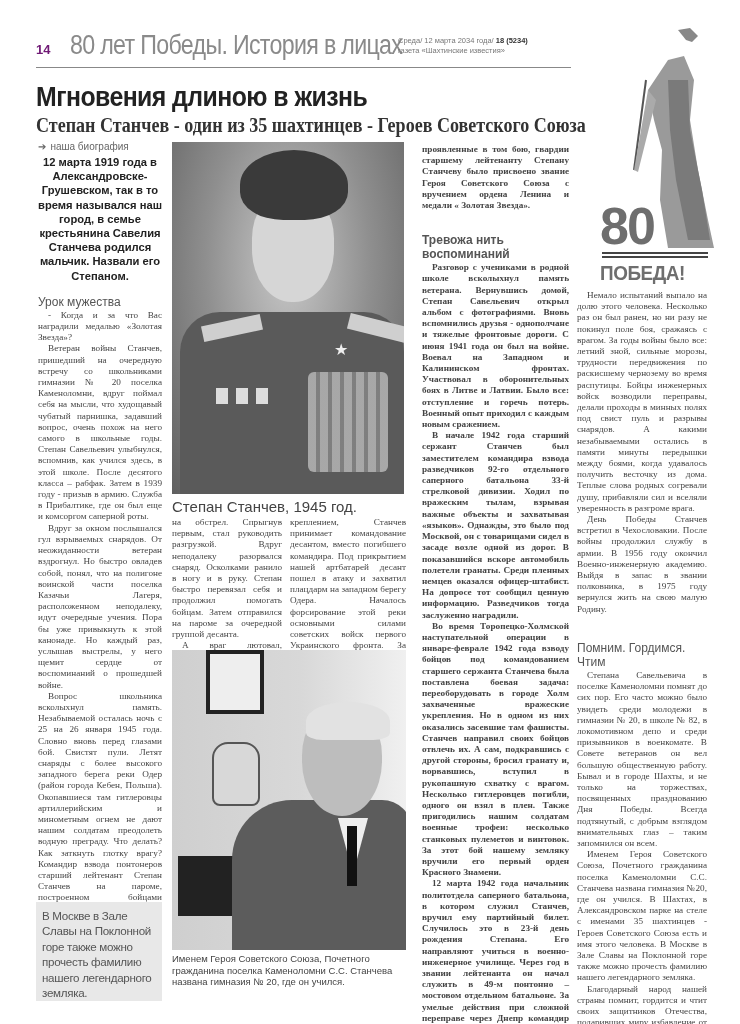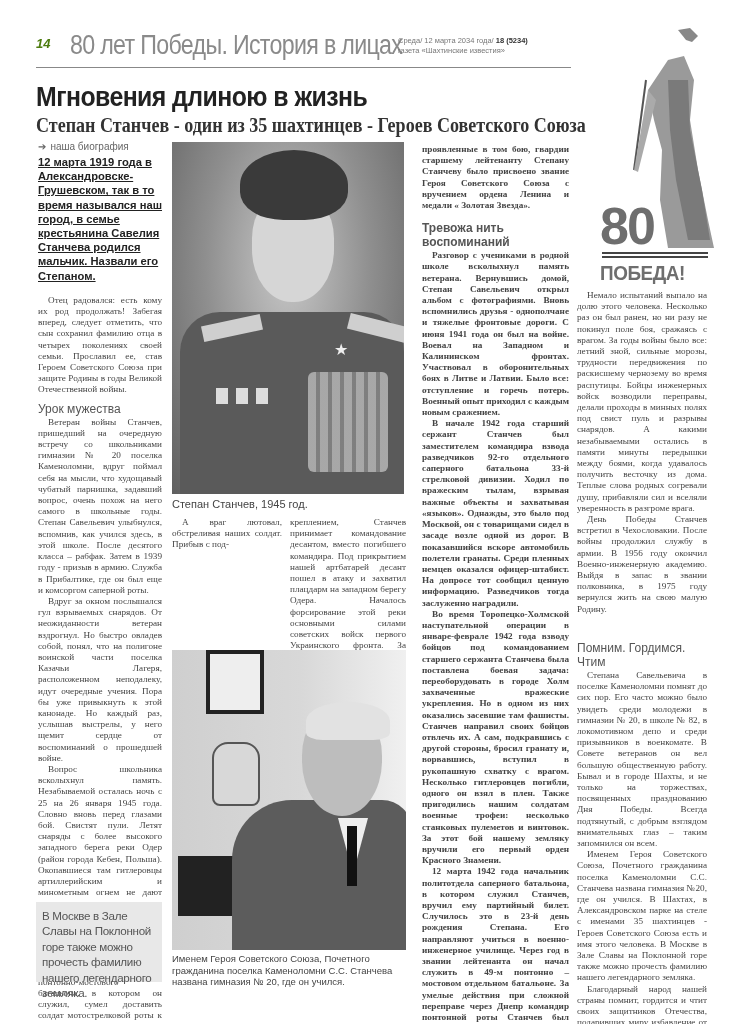--- a/index.html
+++ b/index.html
@@ -1,66 +1,66 @@
 <!DOCTYPE html>
 <html><head>
 <meta charset="utf-8">
 <style>
   * { box-sizing: border-box; margin: 0; padding: 0; }
   html, body { width: 740px; height: 1024px; background: #fff; overflow: hidden; }
   body { position: relative; font-family: "Liberation Serif", serif; color: #333; }
 
   .header { position: absolute; top: 30px; left: 36px; width: 535px; height: 38px; border-bottom: 1px solid #888; }
-  .page-num { position: absolute; left: 0; top: 6px; font-family: "Liberation Sans", sans-serif; font-weight: bold; font-size: 13px; color: #4d7c0f; font-style: italic; }
+  .page-num { position: absolute; left: 0; top: 12px; font-family: "Liberation Sans", sans-serif; font-weight: bold; font-size: 13px; color: #701a75; }
   .section-title { position: absolute; left: 34px; top: 0; font-family: "Liberation Sans", sans-serif; font-size: 27px; color: #8a8a8a; letter-spacing: -0.8px; transform: scaleX(0.86); transform-origin: left top; white-space: nowrap; }
   .issue-info { position: absolute; left: 362px; top: 6px; font-family: "Liberation Sans", sans-serif; font-size: 7.5px; color: #777; line-height: 10px; white-space: nowrap; }
   .issue-info b { color: #333; margin-top: 33px; }
 
   .headline { position: absolute; left: 36px; top: 82px; font-family: "Liberation Sans", sans-serif; font-weight: bold; font-size: 27px; color: #222; letter-spacing: -0.6px; transform: scaleX(0.92); transform-origin: left top; white-space: nowrap; }
   .subheadline { position: absolute; left: 36px; top: 114px; font-family: "Liberation Serif", serif; font-size: 20.5px; color: #333; transform: scaleX(0.88); transform-origin: left top; white-space: nowrap; }
   .rubric { position: absolute; left: 38px; top: 141px; font-family: "Liberation Sans", sans-serif; font-size: 10px; color: #666; display: flex; align-items: center; gap: 4px; }
   .rubric .arrow { font-size: 10px; color: #666; }
 
   .col { position: absolute; font-size: 9.2px; line-height: 11.2px; color: #444; text-align: justify; hyphens: auto; }
   .col p { text-indent: 10px; }
-  .lead { font-family: "Liberation Sans", sans-serif; font-weight: bold; font-size: 11.2px; line-height: 14.2px; color: #222; text-align: left; margin-bottom: 12px; text-decoration: underline; }
+  .lead { font-family: "Liberation Sans", sans-serif; font-weight: bold; font-size: 11.2px; line-height: 14.2px; color: #222; text-align: center; margin-bottom: 12px; }
   .subhead { font-family: "Liberation Sans", sans-serif; font-size: 12px; line-height: 14px; color: #555; text-align: left; margin-top: 6px; margin-bottom: 1px; }
 
   .col1 { left: 38px; top: 155px; width: 124px; }
   .col3 { left: 422px; top: 144px; width: 147px; font-weight: bold; }
   .col4 { left: 577px; top: 290px; width: 130px; }
 
   .photo1 { position: absolute; left: 172px; top: 142px; width: 232px; height: 352px; background: radial-gradient(ellipse at 50% 35%, #c8c8c8 0%, #8f8f8f 50%, #5f5f5f 100%); overflow: hidden; }
   .photo1 .hair { position: absolute; left: 68px; top: 8px; width: 108px; height: 70px; background: #3a3a3a; border-radius: 50% 50% 40% 40%; }
   .photo1 .face { position: absolute; left: 80px; top: 50px; width: 82px; height: 110px; background: #d6d6d6; border-radius: 42% 42% 48% 48%; }
   .photo1 .tunic { position: absolute; left: 8px; top: 170px; width: 224px; height: 182px; background: #5a5a5a; border-radius: 40px 40px 0 0; }
   .photo1 .epaulet-l { position: absolute; left: 30px; top: 178px; width: 60px; height: 16px; background: #cfcfcf; transform: rotate(-12deg); }
   .photo1 .epaulet-r { position: absolute; left: 176px; top: 178px; width: 60px; height: 16px; background: #cfcfcf; transform: rotate(14deg); }
   .photo1 .medals { position: absolute; left: 136px; top: 230px; width: 80px; height: 100px; background: repeating-linear-gradient(90deg, #bbb 0 8px, #888 8px 12px); opacity: 0.8; border-radius: 6px; }
   .photo1 .orders { position: absolute; left: 44px; top: 246px; width: 58px; height: 16px; background: repeating-linear-gradient(90deg, #ddd 0 12px, transparent 12px 20px); }
   .photo1 .star { position: absolute; left: 162px; top: 198px; color: #eee; font-size: 16px; }
 
-  .caption1 { position: absolute; left: 172px; top: 498px; font-family: "Liberation Sans", sans-serif; font-size: 11px; color: #444; }
+  .caption1 { position: absolute; left: 172px; top: 498px; font-family: "Liberation Sans", sans-serif; font-size: 15px; color: #444; }
 
   .col2a { left: 172px; top: 517px; width: 110px; }
   .col2b { left: 290px; top: 517px; width: 116px; }
 
   .photo2 { position: absolute; left: 172px; top: 650px; width: 234px; height: 300px; background: linear-gradient(90deg, #cfcfcf 0%, #d8d8d8 55%, #f0f0f0 100%); overflow: hidden; }
   .photo2 .frame { position: absolute; left: 34px; top: 0; width: 58px; height: 64px; border: 4px solid #222; background: #eee; }
   .photo2 .vase { position: absolute; left: 40px; top: 92px; width: 48px; height: 64px; background: #d8d8d8; border: 2px solid #555; border-radius: 16px 16px 8px 8px; }
   .photo2 .table { position: absolute; left: 6px; top: 206px; width: 100px; height: 60px; background: #222; }
   .photo2 .man-head { position: absolute; left: 130px; top: 56px; width: 80px; height: 110px; background: #bdbdbd; border-radius: 45% 45% 50% 50%; }
   .photo2 .man-hair { position: absolute; left: 134px; top: 52px; width: 84px; height: 38px; background: #e2e2e2; border-radius: 50% 50% 20% 20%; }
   .photo2 .man-body { position: absolute; left: 60px; top: 150px; width: 180px; height: 160px; background: #5c5c5c; border-radius: 60px 30px 0 0; }
   .photo2 .shirt { position: absolute; left: 166px; top: 168px; width: 30px; height: 56px; background: #eee; clip-path: polygon(0 0, 100% 0, 50% 100%); }
   .photo2 .tie { position: absolute; left: 175px; top: 176px; width: 10px; height: 60px; background: #111; }
 
   .caption2 { position: absolute; left: 172px; top: 953px; width: 240px; font-family: "Liberation Sans", sans-serif; font-size: 9.5px; line-height: 11.5px; color: #444; }
 
-  .pullquote { position: absolute; left: 36px; top: 902px; width: 126px; height: 80px; background: #e8e8e8; padding: 6px 6px; font-family: "Liberation Sans", sans-serif; font-size: 11.6px; line-height: 15.4px; color: #555; letter-spacing: -0.3px; }
+  .pullquote { position: absolute; left: 36px; top: 902px; width: 126px; height: 99px; background: #e8e8e8; padding: 6px 6px; font-family: "Liberation Sans", sans-serif; font-size: 11.6px; line-height: 15.4px; color: #555; letter-spacing: -0.3px; }
 
   .logo { position: absolute; left: 588px; top: 20px; width: 152px; height: 262px; }
   .logo .statue { position: absolute; left: 40px; top: 0; width: 86px; height: 230px; }
   .logo .eighty { position: absolute; left: 12px; top: 180px; font-family: "Liberation Sans", sans-serif; font-weight: bold; font-size: 52px; color: #6e6e6e; letter-spacing: -2px; line-height: 52px; }
   .logo .stripes { position: absolute; left: 14px; top: 232px; width: 106px; height: 8px; background: repeating-linear-gradient(180deg, #444 0 2px, #fff 2px 4px); }
   .logo .pobeda { position: absolute; left: 12px; top: 242px; font-family: "Liberation Sans", sans-serif; font-weight: bold; font-size: 21px; color: #6e6e6e; letter-spacing: -0.5px; line-height: 22px; transform: scaleX(0.9); transform-origin: left top; white-space: nowrap; }
 </style>
 </head>
 <body>
 
@@ -88,63 +88,64 @@
 
 <h1 class="headline">Мгновения длиною в жизнь</h1>
 <h2 class="subheadline">Степан Станчев - один из 35 шахтинцев - Героев Советского Союза</h2>
 <div class="rubric">
   <span class="arrow">➔</span>
   <span>наша биография</span>
 </div>
 
 <div class="col col1">
   <div class="lead">12 марта 1919 года в Александровске-Грушевском, так в то время назывался наш город, в семье крестьянина Савелия Станчева родился мальчик. Назвали его Степаном.</div>
-  <p>Отец радовался: есть кому их род продолжать! Забегая вперед, следует отметить, что сын сохранил фамилию отца в четырех поколениях своей семьи. Прославил ее, став Героем Советского Союза при защите Родины в годы Великой Отечественной войны.</p>
   <div class="subhead">Урок мужества</div>
+  <p>- Когда и за что Вас наградили медалью «Золотая Звезда»?</p>
   <p>Ветеран войны Станчев, пришедший на очередную встречу со школьниками гимназии № 20 поселка Каменоломни, вдруг поймал себя на мысли, что худощавый чубатый парнишка, задавший вопрос, очень похож на него самого в школьные годы. Степан Савельевич улыбнулся, вспомнив, как учился здесь, в этой школе. После десятого класса – рабфак. Затем в 1939 году - призыв в армию. Служба в Прибалтике, где он был еще и комсоргом саперной роты.</p>
   <p>Вдруг за окном послышался гул взрываемых снарядов. От неожиданности ветеран вздрогнул. Но быстро овладев собой, понял, что на полигоне воинской части поселка Казачьи Лагеря, расположенном неподалеку, идут очередные учения. Пора бы уже привыкнуть к этой канонаде. Но каждый раз, услышав выстрелы, у него щемит сердце от воспоминаний о прошедшей войне.</p>
   <p>Вопрос школьника всколыхнул память. Незабываемой осталась ночь с 25 на 26 января 1945 года. Словно вновь перед глазами бой. Свистят пули. Летят снаряды с более высокого западного берега реки Одер (район города Кебен, Польша). Окопавшиеся там гитлеровцы артиллерийским и минометным огнем не дают нашим солдатам преодолеть водную преграду. Что делать? Как заткнуть глотку врагу? Командир взвода понтонеров старший лейтенант Степан Станчев на пароме, построенном бойцами понтонно-мостового батальона, в котором он служил, сумел доставить солдат мотострелковой роты к западному берегу, несмотря</p>
 </div>
 
 <div class="pullquote">В Москве в Зале Славы на Поклонной горе также можно прочесть фамилию нашего легендарного земляка.</div>
 
 <div class="photo1">
   <div class="tunic"></div>
   <div class="epaulet-l"></div>
   <div class="epaulet-r"></div>
   <div class="face"></div>
   <div class="hair"></div>
   <div class="star">★</div>
   <div class="orders"></div>
   <div class="medals"></div>
 </div>
 <div class="caption1">Степан Станчев, 1945 год.</div>
 
 <div class="col col2a">
+  <p style="text-indent:0">на обстрел. Спрыгнув первым, стал руководить разгрузкой. Вдруг неподалеку разорвался снаряд. Осколками ранило в ногу и в руку. Степан быстро перевязал себя и продолжил помогать бойцам. Затем отправился на пароме за очередной группой десанта.</p>
   <p>А враг лютовал, обстреливая наших солдат. Прибыв с под-</p>
 </div>
 <div class="col col2b">
   <p style="text-indent:0">креплением, Станчев принимает командование десантом, вместо погибшего командира. Под прикрытием нашей артбатарей десант пошел в атаку и захватил плацдарм на западном берегу Одера. Началось форсирование этой реки основными силами советских войск первого Украинского фронта. За героизм и отвагу,</p>
 </div>
 
 <div class="photo2">
   <div class="frame"></div>
   <div class="vase"></div>
   <div class="table"></div>
   <div class="man-body"></div>
   <div class="shirt"></div>
   <div class="tie"></div>
   <div class="man-head"></div>
   <div class="man-hair"></div>
 </div>
 <div class="caption2">Именем Героя Советского Союза, Почетного гражданина поселка Каменоломни С.С. Станчева названа гимназия № 20, где он учился.</div>
 
 <div class="col col3">
   <p style="text-indent:0">проявленные в том бою, гвардии старшему лейтенанту Степану Станчеву было присвоено звание Героя Советского Союза с вручением ордена Ленина и медали « Золотая Звезда».</p>
-  <div class="subhead" style="margin-top:10px">Тревожа нить воспоминаний</div>
+  <div class="subhead" style="margin-top:22px">Тревожа нить воспоминаний</div>
   <p>Разговор с учениками в родной школе всколыхнул память ветерана. Вернувшись домой, Степан Савельевич открыл альбом с фотографиями. Вновь вспомнились друзья - однополчане и тяжелые фронтовые дороги. С июня 1941 года он был на войне. Воевал на Западном и Калининском фронтах. Участвовал в оборонительных боях в Литве и Латвии. Было все: отступление и горечь потерь. Военный опыт приходил с каждым новым сражением.</p>
   <p>В начале 1942 года старший сержант Станчев был заместителем командира взвода разведчиков 92-го отдельного саперного батальона 33-й стрелковой дивизии. Ходил по вражеским тылам, взрывая важные объекты и захватывая «языков». Однажды, это было под Москвой, он с товарищами сидел в засаде возле одной из дорог. В показавшийся вскоре автомобиль полетели гранаты. Среди пленных немцев оказался офицер-штабист. На допросе тот сообщил ценную информацию. Разведчиков тогда заслуженно наградили.</p>
   <p>Во время Торопецко-Холмской наступательной операции в январе-феврале 1942 года взводу бойцов под командованием старшего сержанта Станчева была поставлена боевая задача: переоборудовать в городе Холм захваченные вражеские укрепления. Но в одном из них оказались засевшие там фашисты. Станчев направил своих бойцов отвлечь их. А сам, подкравшись с другой стороны, бросил гранату и, ворвавшись, вступил в рукопашную схватку с врагом. Несколько гитлеровцев погибли, одного он взял в плен. Также пригодились нашим солдатам военные трофеи: несколько станковых пулеметов и винтовок. За этот бой нашему земляку вручили его первый орден Красного Знамени.</p>
   <p>12 марта 1942 года начальник политотдела саперного батальона, в котором служил Станчев, вручил ему партийный билет. Случилось это в 23-й день рождения Степана. Его направляют учиться в военно-инженерное училище. Через год в звании лейтенанта он начал служить в 49-м понтонно – мостовом отдельном батальоне. За умелые действия при сложной переправе через Днепр командир понтонной роты Станчев был награжден орденом Красной Звезды. Этой награды он был удостоен дважды, как и орден Отечественной войны I степени Степан получил дважды во время своей службы.</p>
 </div>
 
 <div class="col col4">
   <p>Немало испытаний выпало на долю этого человека. Несколько раз он был ранен, но ни разу не покинул поле боя, сражаясь с врагом. За годы войны было все: летний зной, сильные морозы, трудности передвижения по раскисшему чернозему во время распутицы. Бойцы инженерных войск возводили переправы, делали проходы в минных полях под свист пуль и разрывы снарядов. А какими незабываемыми остались в памяти минуты передышки между боями, когда удавалось получить весточку из дома. Теплые слова родных согревали душу, прибавляли сил и вселяли уверенность в разгроме врага.</p>
   <p>День Победы Станчев встретил в Чехословакии. После войны продолжил службу в армии. В 1956 году окончил Военно-инженерную академию. Выйдя в запас в звании полковника, в 1975 году вернулся жить на свою малую Родину.</p>
   <div class="subhead" style="margin-top:26px">Помним. Гордимся. Чтим</div>

